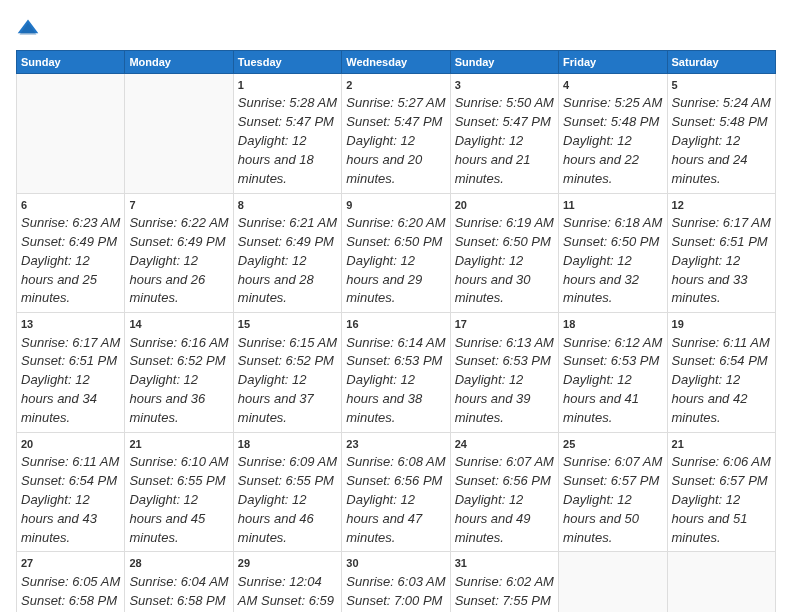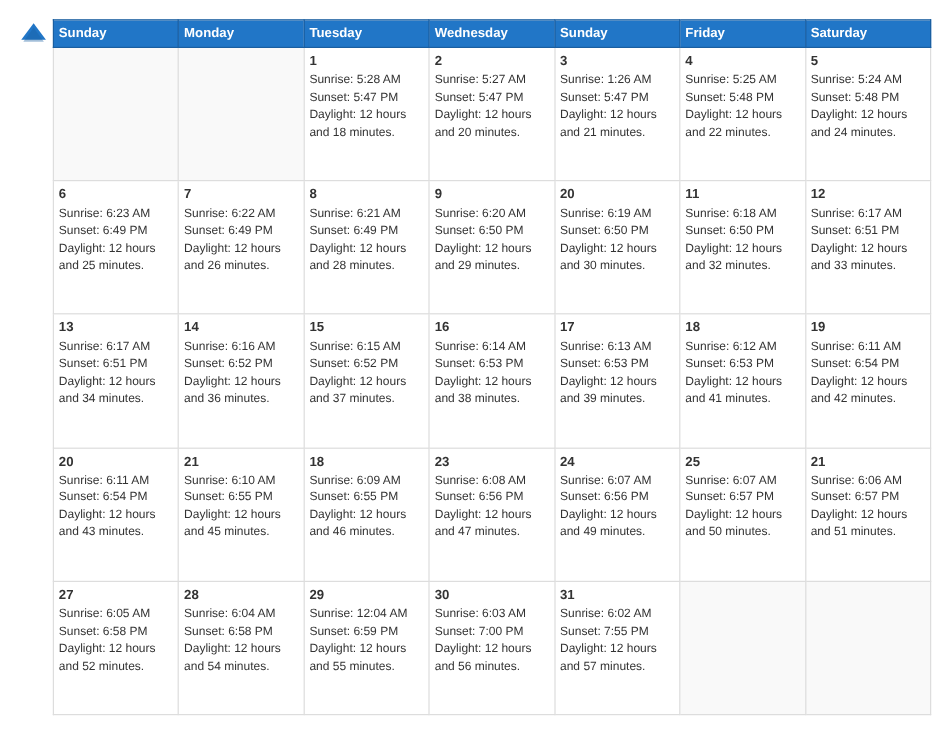--- a/index.html
+++ b/index.html
@@ -8,21 +8,21 @@
       height: 612px;
       background: #fff;
       font-family: Arial, sans-serif;
       overflow: hidden;
     }
     .page {
       width: 792px;
       height: 612px;
       padding: 16px;
       display: flex;
-      flex-direction: row;
+      flex-direction: column;
     }
     .header {
       display: flex;
       justify-content: space-between;
       align-items: flex-start;
       margin-bottom: 10px;
     }
     .logo {
       display: flex;
       align-items: center;
@@ -74,23 +74,24 @@
     .calendar tbody tr td.empty {
       background: #f9f9f9;
     }
     .day-number {
       font-size: 11px;
       font-weight: bold;
       display: block;
       margin-bottom: 1px;
     }
     .day-info {
-      font-size: 10px;
+      font-size: 13px;
       color: #333;
       line-height: 1.45;
+      font-style: italic;
     }
   </style>
 </head>
 <body>
 
 <div class="page">
   <div class="header">
     <div class="logo">
       <svg class="logo-icon" viewBox="0 0 28 28" xmlns="http://www.w3.org/2000/svg">
         <polygon points="14,4 26,20 2,20" fill="#2176c7"></polygon>
@@ -132,21 +133,21 @@
 Daylight: 12 hours and 18 minutes.</div>
           </td>
           <td>
             <span class="day-number">2</span>
             <div class="day-info">Sunrise: 5:27 AM
 Sunset: 5:47 PM
 Daylight: 12 hours and 20 minutes.</div>
           </td>
           <td>
             <span class="day-number">3</span>
-            <div class="day-info">Sunrise: 1:26 AM
+            <div class="day-info">Sunrise: 5:50 AM
 Sunset: 5:47 PM
 Daylight: 12 hours and 21 minutes.</div>
           </td>
           <td>
             <span class="day-number">4</span>
             <div class="day-info">Sunrise: 5:25 AM
 Sunset: 5:48 PM
 Daylight: 12 hours and 22 minutes.</div>
           </td>
           <td>

